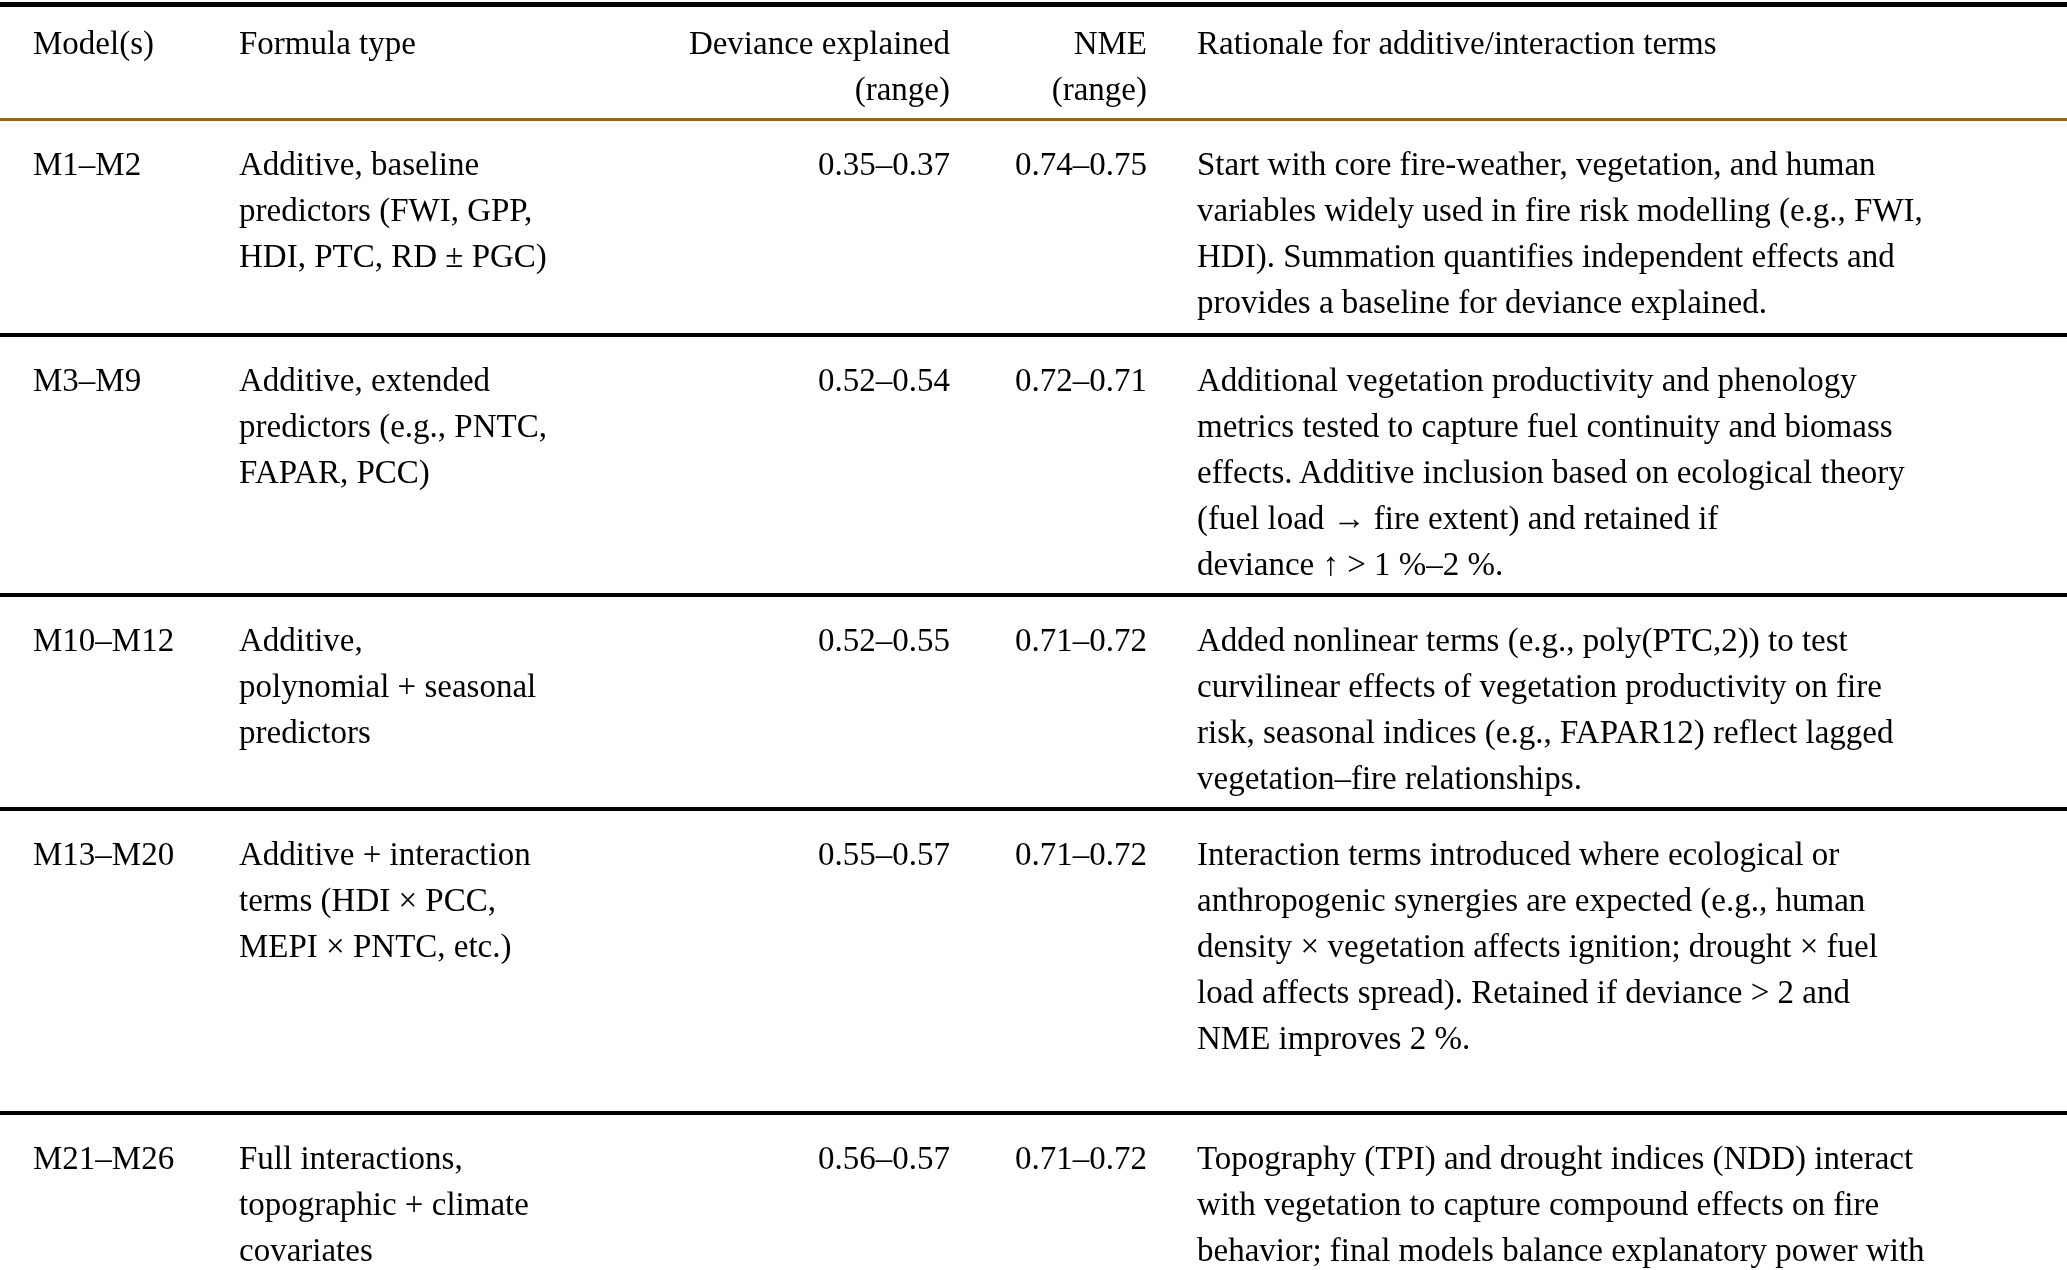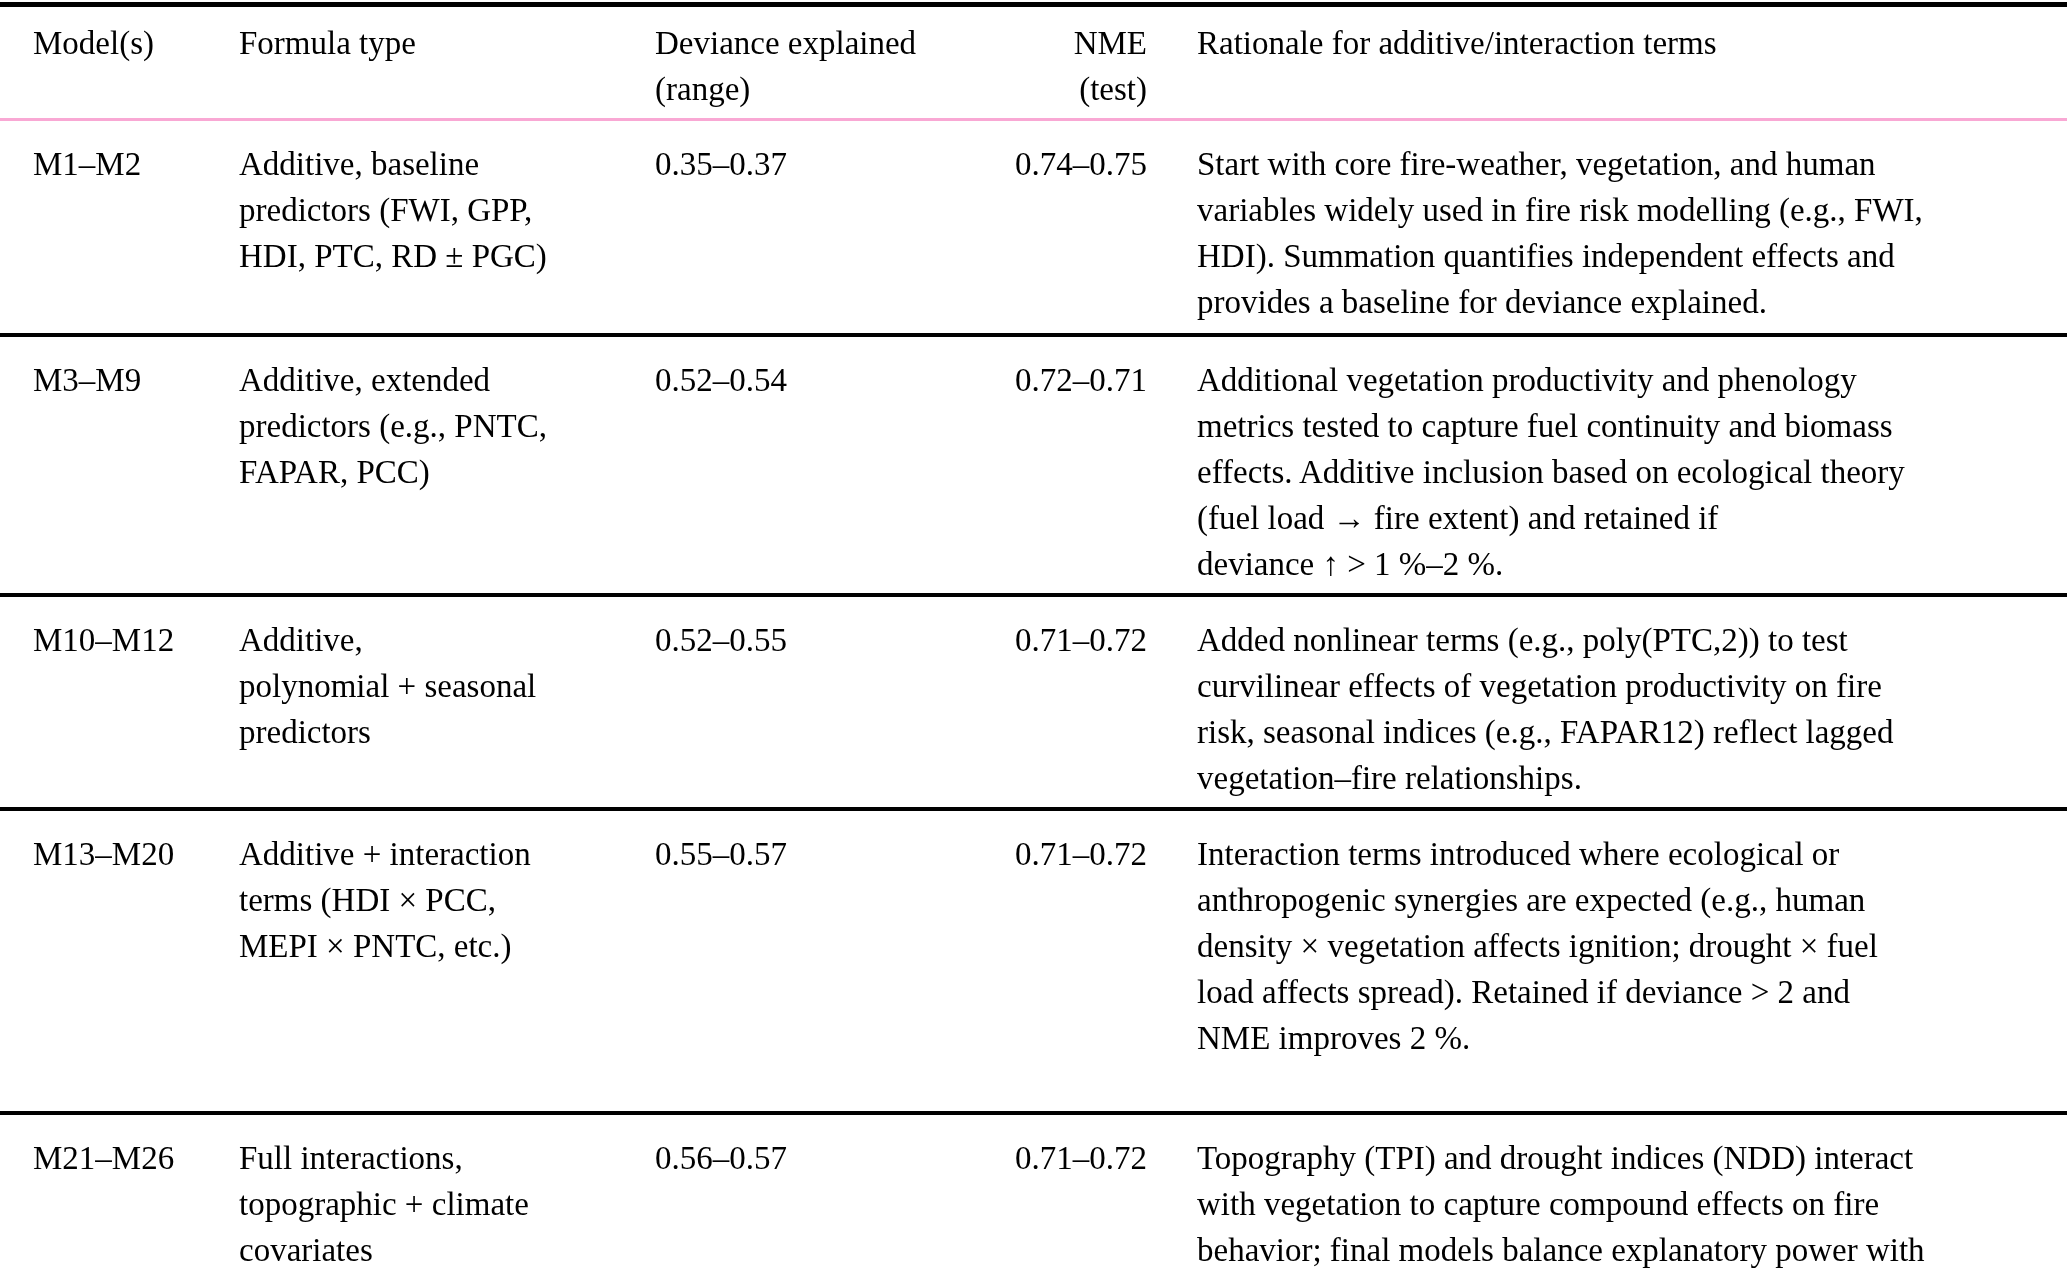--- a/index.html
+++ b/index.html
@@ -20,21 +20,21 @@
     width: 2067px;
     margin-top: 2px;
     font-family: "Liberation Serif", "DejaVu Serif", serif;
     font-size: 33px;
     line-height: 46px;
     color: #000000;
     border-top: 5px solid #000000;
     border-bottom: 5px solid #000000;
   }
   thead tr {
-    border-bottom: 3px solid #f9a8d4;
+    border-bottom: 3px solid #a16207;
   }
   tbody tr {
     border-bottom: 4px solid #000000;
   }
   tbody tr:last-child {
     border-bottom: none;
   }
   th, td {
     vertical-align: top;
     text-align: left;
@@ -43,21 +43,21 @@
     padding-top: 20px;
     padding-bottom: 6px;
     white-space: pre-line;
     overflow: hidden;
   }
   thead th {
     padding-top: 13px;
   }
   .c1 { padding-left: 33px; }
   .c2 { padding-left: 2px;  }
-  .c3 { text-align: left; }
+  .c3 { text-align: right; }
   .c4 { text-align: right; }
   .c5 { padding-left: 50px; padding-right: 22px; font-family: Liberation Serif, serif; }
   tr.hdr    { height: 112px; }
   tr.row-1  { height: 215px; }
   tr.row-2  { height: 258px; }
   tr.row-3  { height: 202px; }
   tr.row-4  { height: 304px; }
   tr.row-5  { height: 209px; }
 </style>
 </head>
@@ -72,21 +72,21 @@
       <col style="width:197px">
       <col style="width:920px">
     </colgroup>
     <thead>
       <tr class="hdr">
         <th class="c1">Model(s)</th>
         <th class="c2">Formula type</th>
         <th class="c3">Deviance explained
 (range)</th>
         <th class="c4">NME
-(test)</th>
+(range)</th>
         <th class="c5">Rationale for additive/interaction terms</th>
       </tr>
     </thead>
     <tbody>
       <tr class="row-1">
         <td class="c1">M1–M2</td>
         <td class="c2">Additive, baseline
 predictors (FWI, GPP,
 HDI, PTC, RD ± PGC)</td>
         <td class="c3">0.35–0.37</td>

